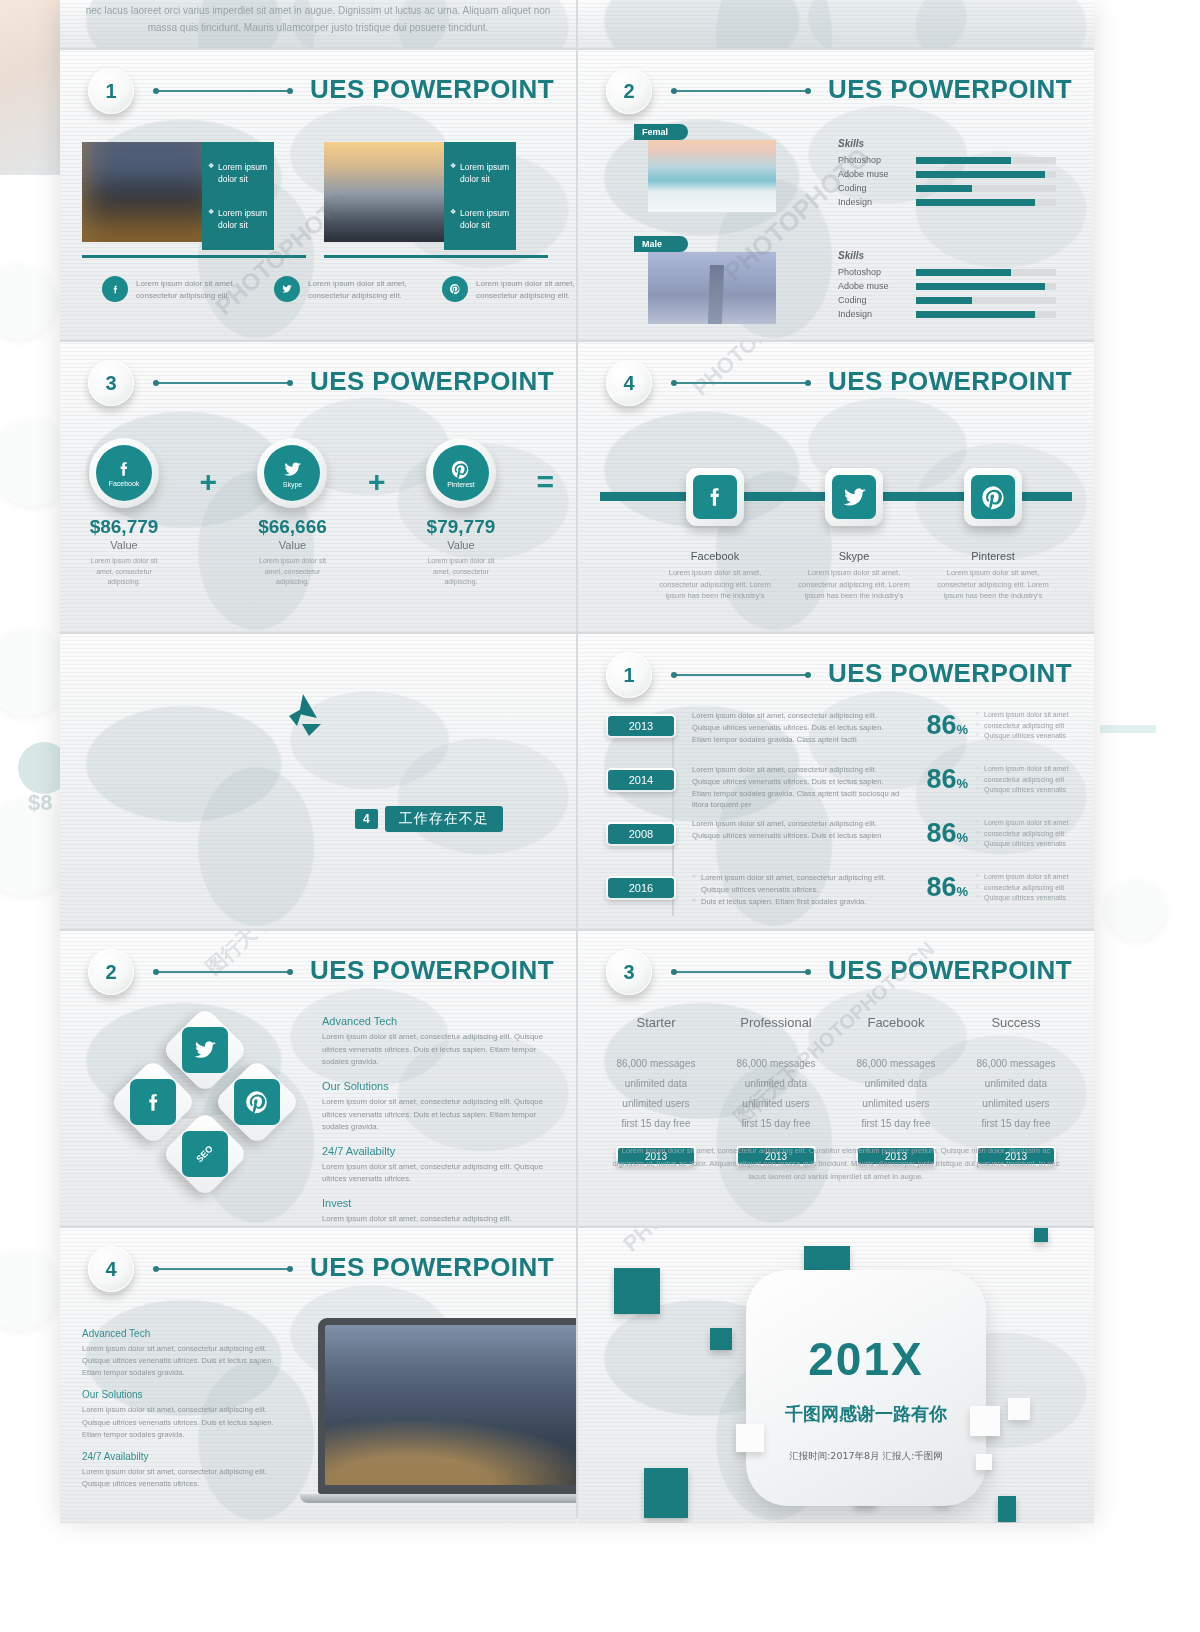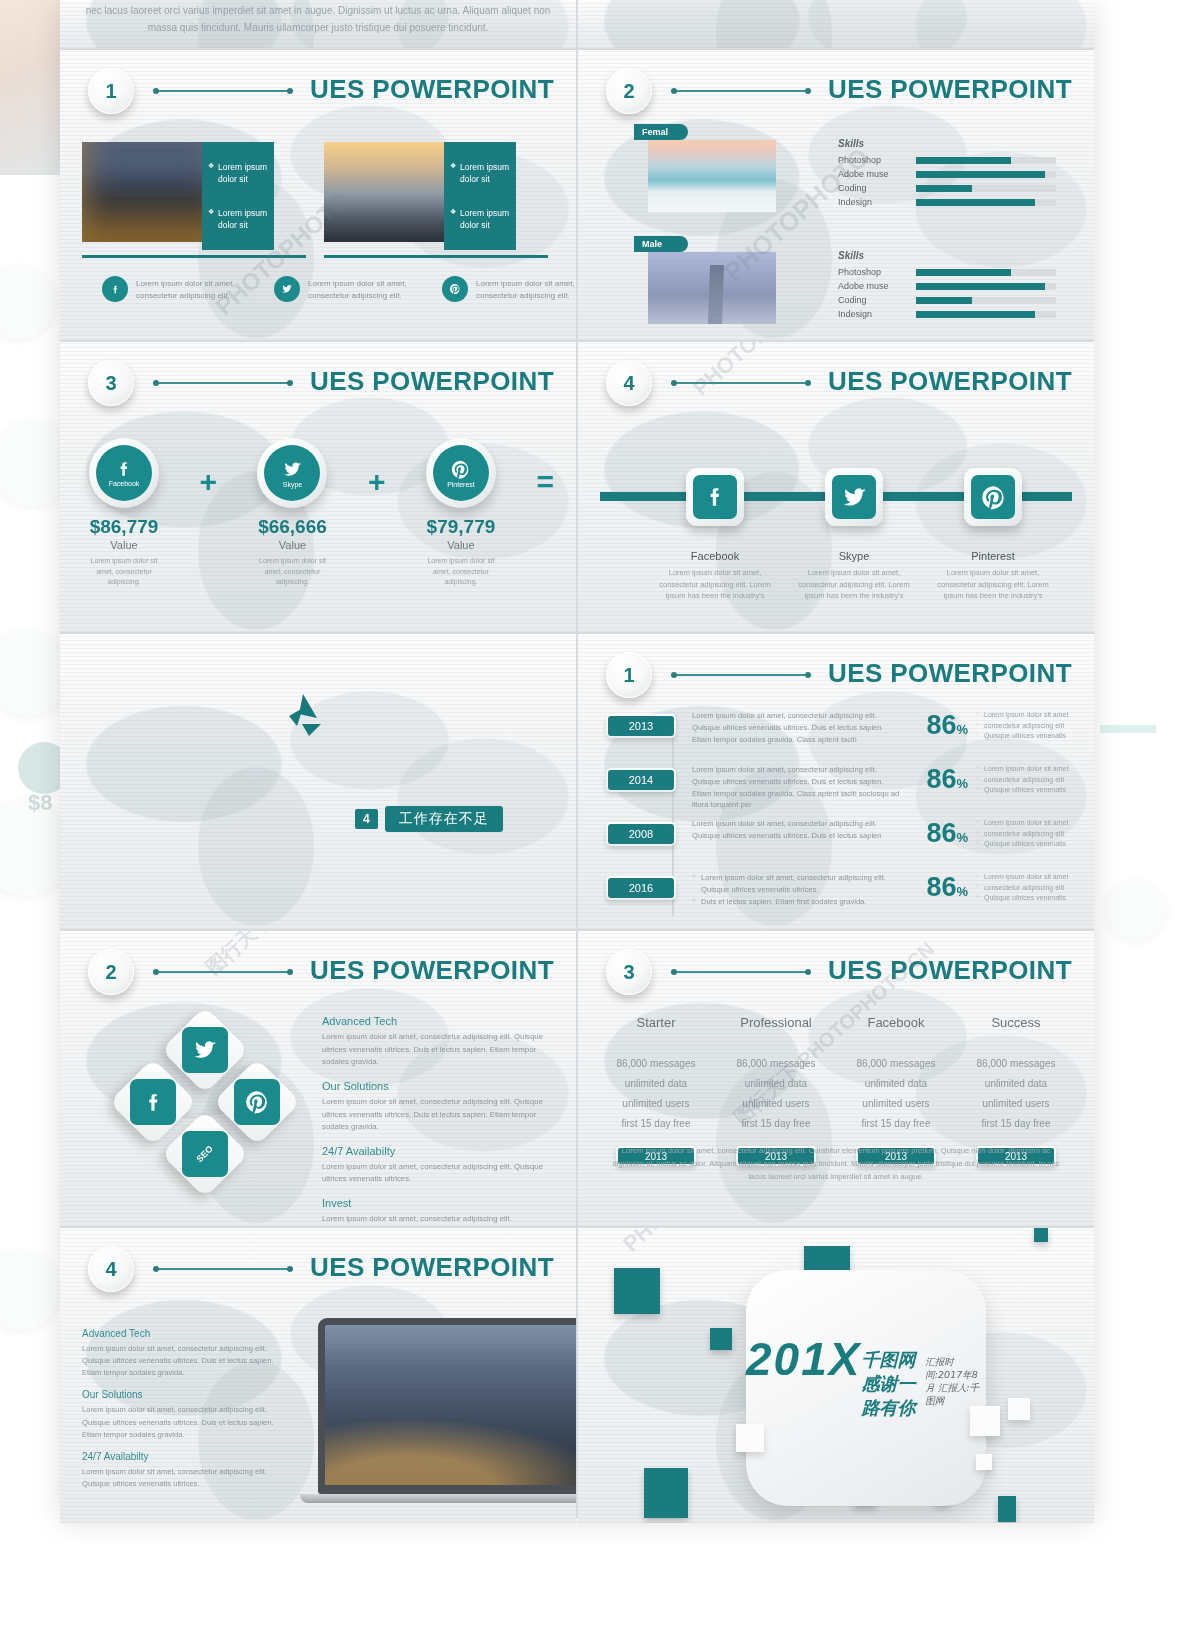--- a/index.html
+++ b/index.html
@@ -235,21 +235,21 @@
   .lt-screen { border: 7px solid #4a4f55; border-bottom-width: 9px; border-radius: 9px 9px 3px 3px; height: 176px; background: #202830; position: relative; overflow: hidden; }
   .lt-img { position: absolute; inset: 0; background-image: linear-gradient(180deg,#7e90a8 0%,#5d6c82 26%,#49566b 48%,#394554 70%,#2b3440 100%); }
   .lt-img::after { content: ""; position: absolute; left: 0; bottom: 0; right: 0; height: 42%; background: radial-gradient(ellipse at 30% 100%, rgba(245,186,96,.55) 0 30%, rgba(0,0,0,0) 70%); }
   .lt-base { height: 9px; margin: 0 -18px; border-radius: 0 0 8px 8px; background: linear-gradient(180deg,#d3d7da,#9ba1a6); }
 
   
   .fin-card {
     position: absolute; left: 168px; top: 42px; width: 240px; height: 236px; border-radius: 42px;
     background: linear-gradient(150deg,#ffffff 0%,#f4f5f6 48%,#e5e8e9 100%);
     box-shadow: 0 10px 22px rgba(0,0,0,.14);
-    display: flex; padding-top: 62px; font-style: italic;
+    display: flex; flex-direction: column; align-items: center; padding-top: 62px;
   }
   .fin-year { color: #1b7c80; font-size: 46px; font-weight: bold; letter-spacing: 2px; }
   .fin-cn { color: #1b7c80; font-size: 18px; font-weight: bold; margin-top: 16px; font-family: "DejaVu Sans", sans-serif; }
   .fin-meta { color: #5e686d; font-size: 9.5px; margin-top: 24px; font-family: "DejaVu Sans", sans-serif; }
   .tsq { position: absolute; background: #1b7c80; box-shadow: 0 4px 7px rgba(0,0,0,.2); }
   .wsq { position: absolute; background: #fcfcfc; box-shadow: 0 4px 7px rgba(0,0,0,.14); }
 
   
   .wm { position: absolute; color: rgba(120,132,138,.20); font-weight: bold; pointer-events: none; z-index: 5; white-space: nowrap; }
   .wm.rot { transform: rotate(-42deg); transform-origin: left top; }

